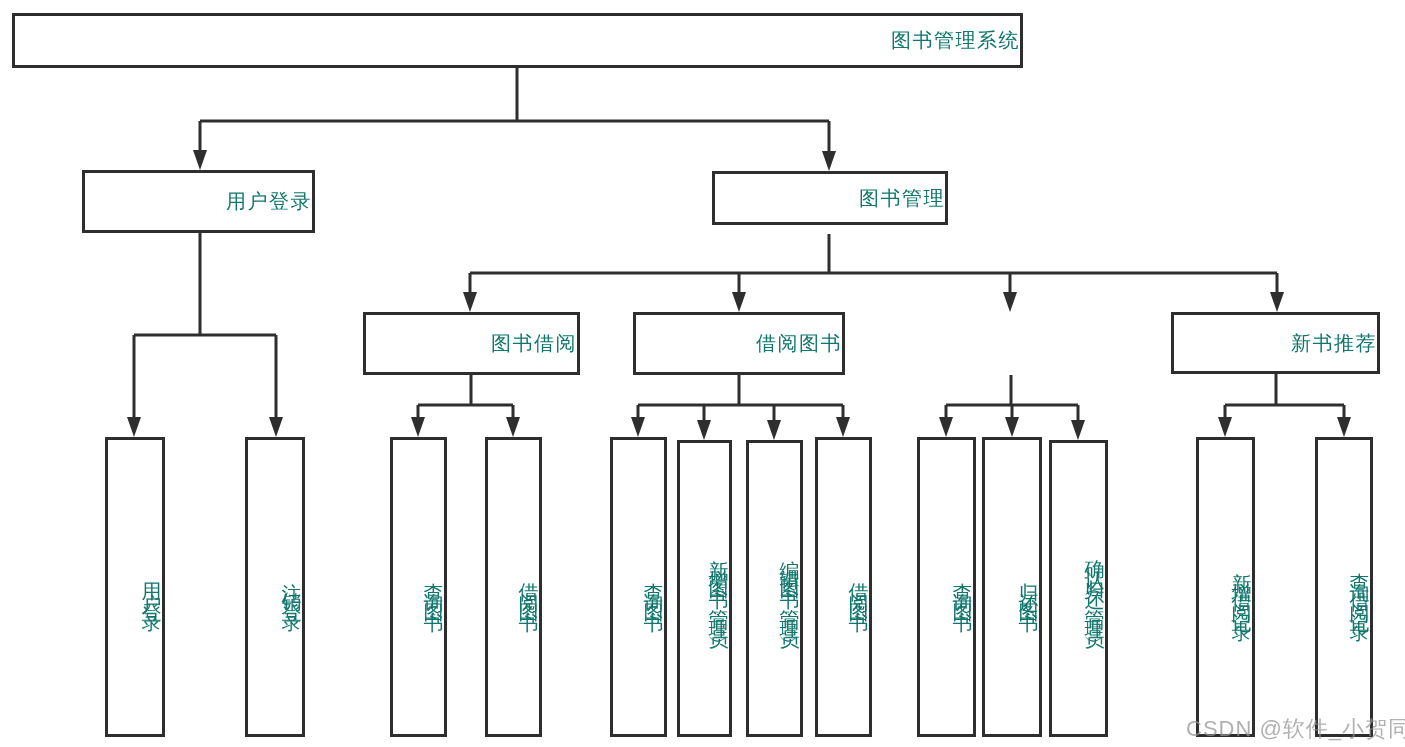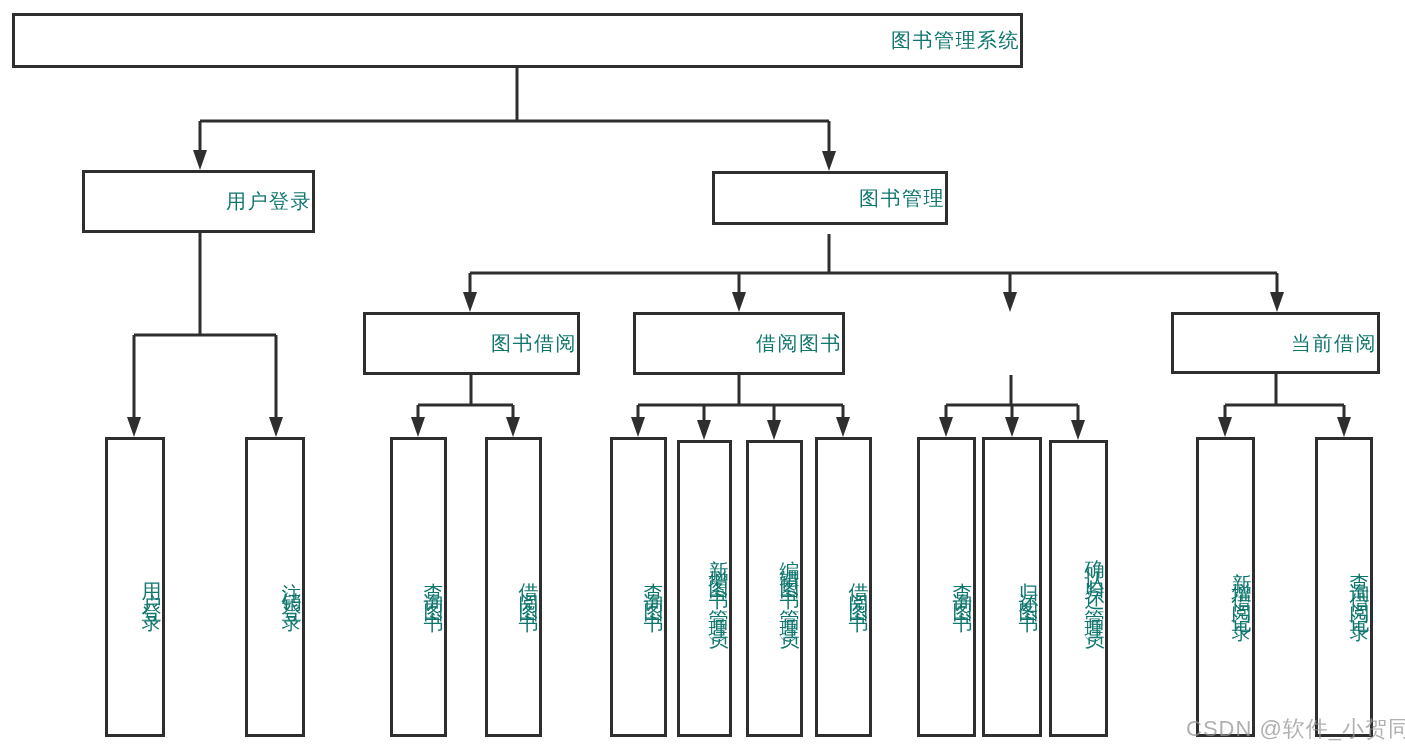--- a/index.html
+++ b/index.html
@@ -78,21 +78,21 @@
     <span>图书管理</span>
   </div>
 
   <div class="node h" style="left:363px;top:312px;width:217px;height:63px">
     <span>图书借阅</span>
   </div>
   <div class="node h" style="left:633px;top:312px;width:212px;height:63px">
     <span>借阅图书</span>
   </div>
   <div class="node h" style="left:1171px;top:312px;width:209px;height:62px">
-    <span>当前借阅</span>
+    <span>新书推荐</span>
   </div>
 
   <div class="node v" style="left:105px;top:437px;width:60px;height:300px">
     <span>用户登录</span>
   </div>
   <div class="node v" style="left:245px;top:437px;width:60px;height:300px">
     <span>注销登录</span>
   </div>
 
   <div class="node v" style="left:390px;top:437px;width:57px;height:300px">

